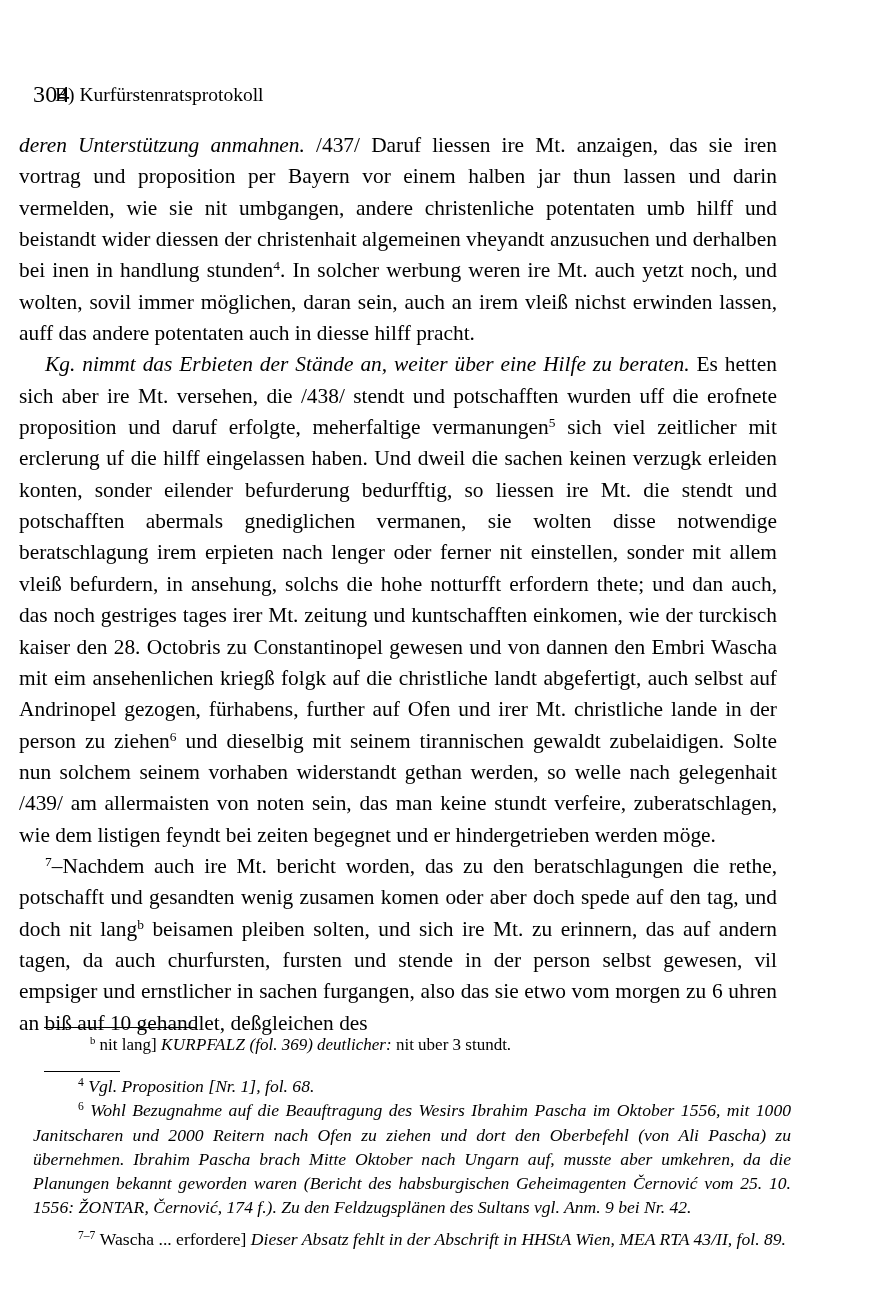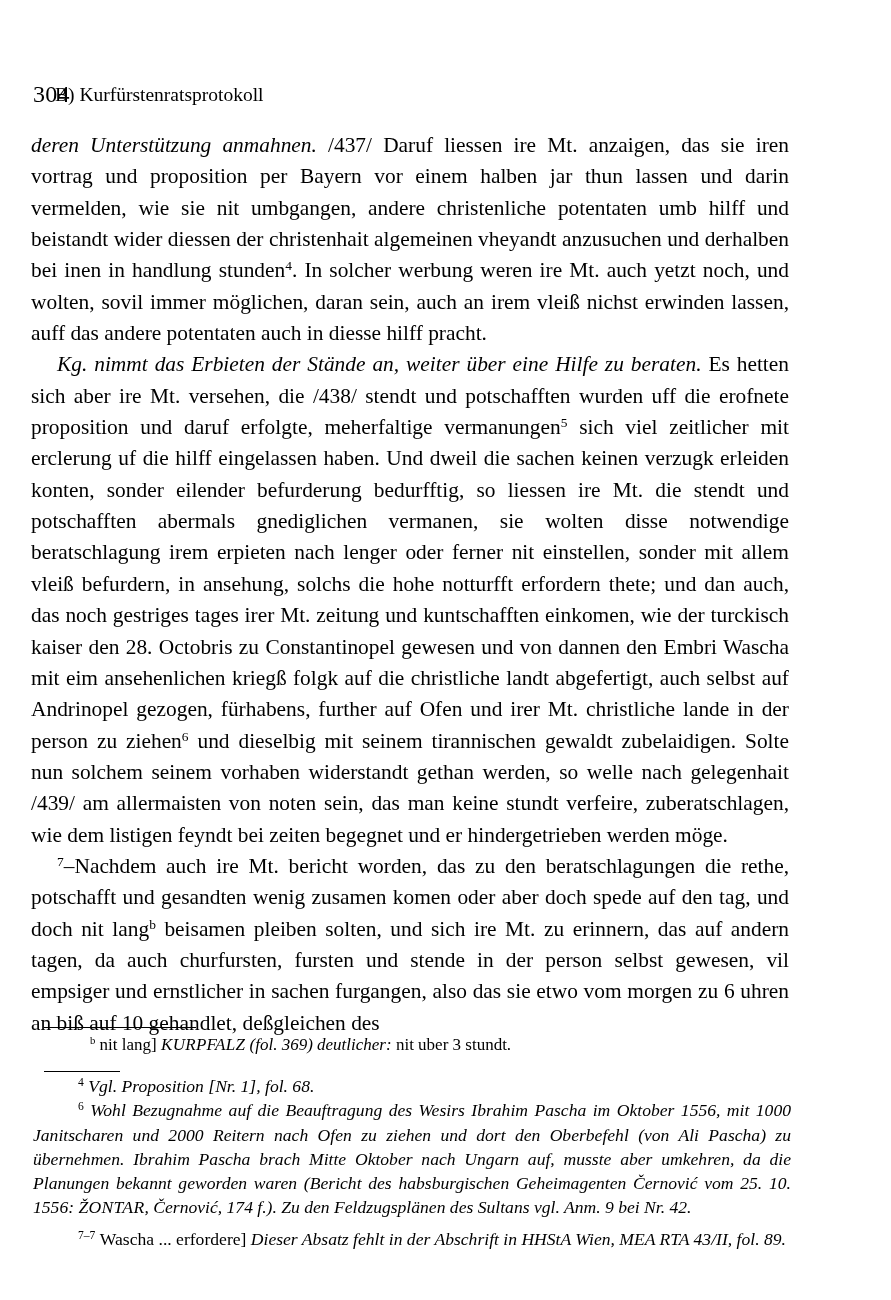--- a/index.html
+++ b/index.html
@@ -44,21 +44,21 @@
     font-size: 19.5px;
     line-height: 27px;
     padding-left: 22px;
     box-sizing: border-box;
   }
 
   
   .body-block {
     position: absolute;
     top: 122px;
-    left: 31px;
+    left: 19px;
     width: 758px;
     font-size: 21.4px;
     line-height: 31.35px;
     text-align: justify;
     text-justify: inter-word;
   }
   .body-block p {
     margin: 0;
     text-indent: 0;
   }

